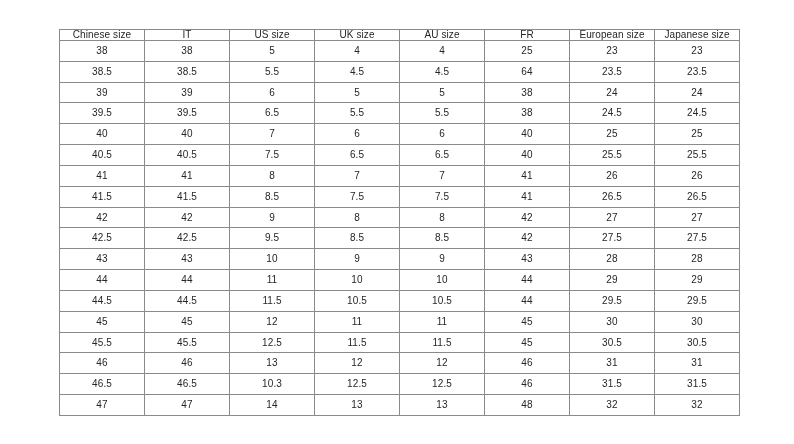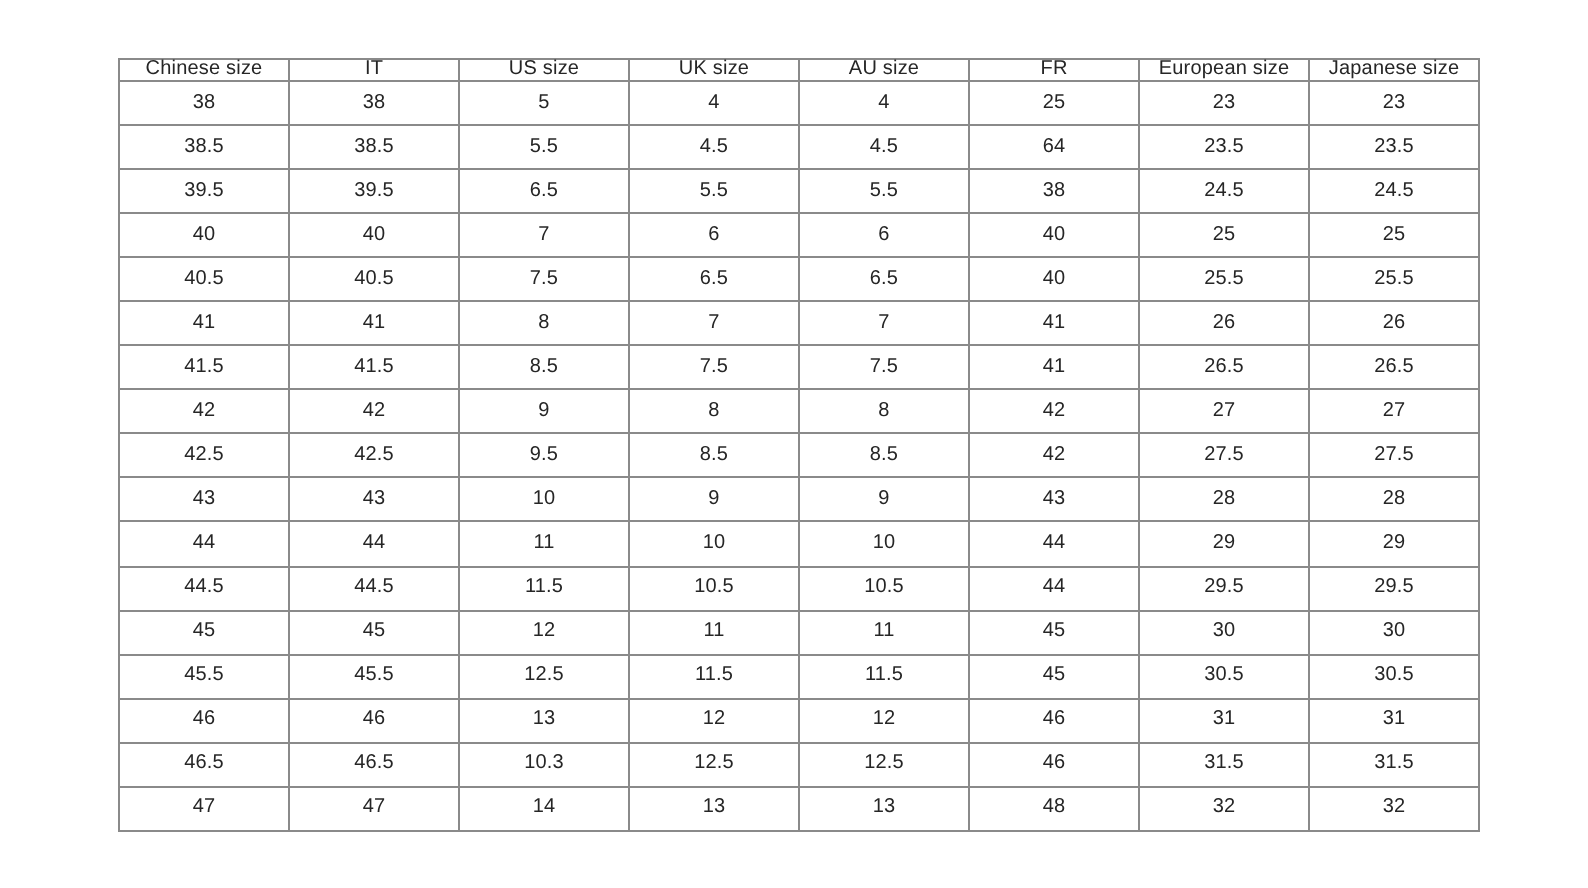--- a/index.html
+++ b/index.html
@@ -66,20 +66,30 @@
         <td>38.5</td>
         <td>38.5</td>
         <td>5.5</td>
         <td>4.5</td>
         <td>4.5</td>
         <td>64</td>
         <td>23.5</td>
         <td>23.5</td>
       </tr>
       <tr>
+        <td>39</td>
+        <td>39</td>
+        <td>6</td>
+        <td>5</td>
+        <td>5</td>
+        <td>38</td>
+        <td>24</td>
+        <td>24</td>
+      </tr>
+      <tr>
         <td>39.5</td>
         <td>39.5</td>
         <td>6.5</td>
         <td>5.5</td>
         <td>5.5</td>
         <td>38</td>
         <td>24.5</td>
         <td>24.5</td>
       </tr>
       <tr>

